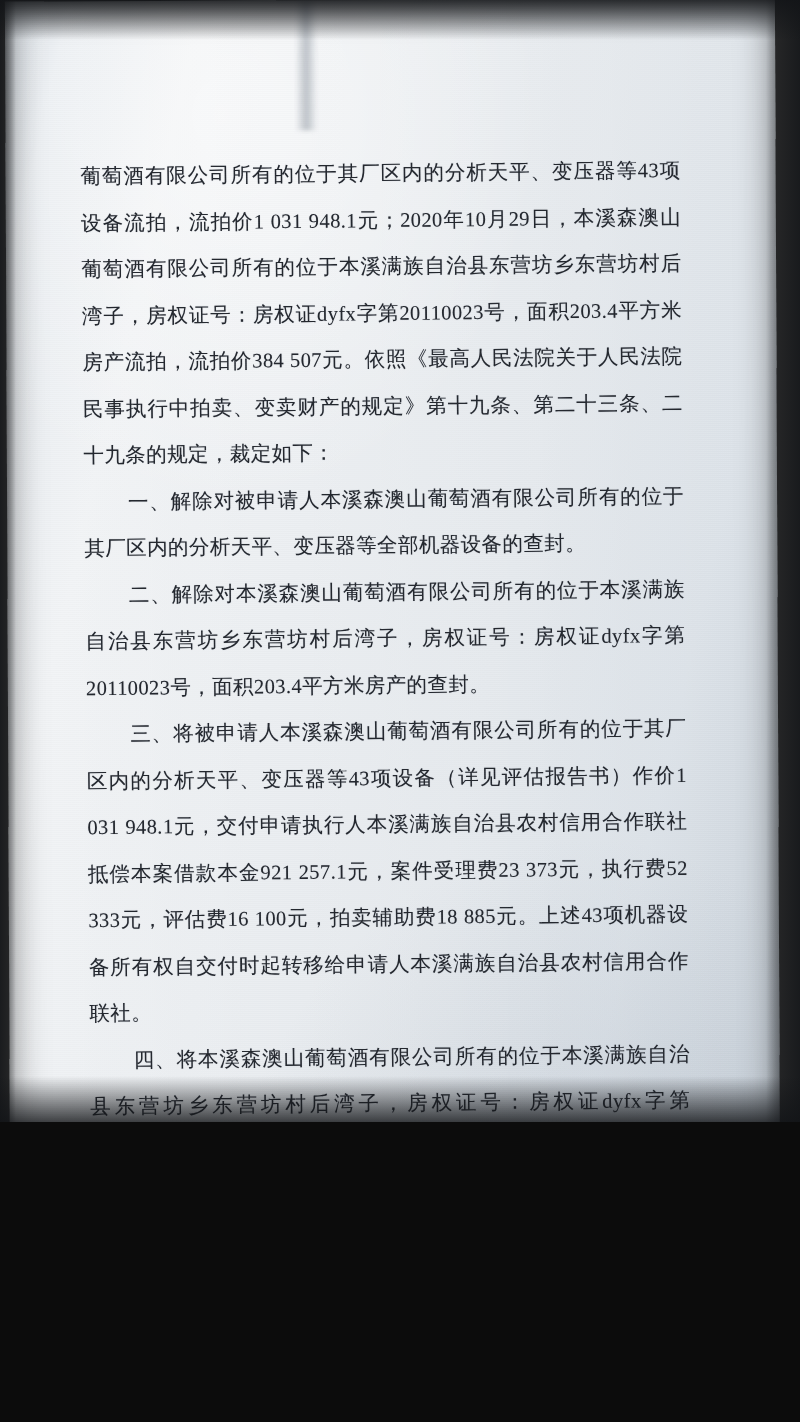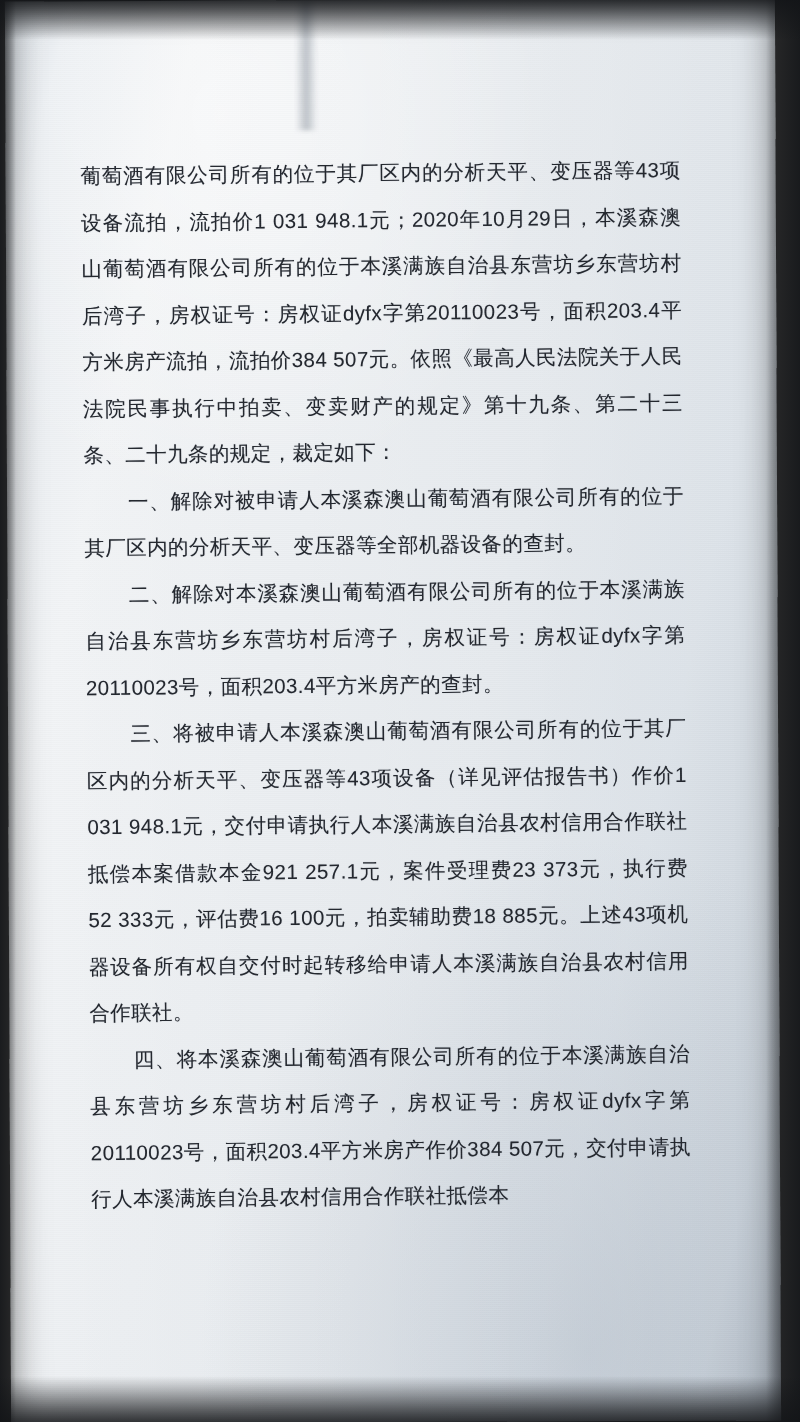--- a/index.html
+++ b/index.html
@@ -3,24 +3,24 @@
 <meta charset="utf-8">
 <style>
   html, body {
     margin: 0;
     padding: 0;
     background: #0c0c0c;
   }
   #page {
     position: relative;
     width: 800px;
-    height: 1422px;
+    height: 1122px;
     overflow: hidden;
     background: #2b2b2b;
-    font-family: Liberation Sans, sans-serif;
+    font-family: Liberation Serif, serif;
   }
 
   
   #paper {
     position: absolute;
     left: 8px;
     top: 0px;
     width: 770px;
     height: 1422px;
     background:

